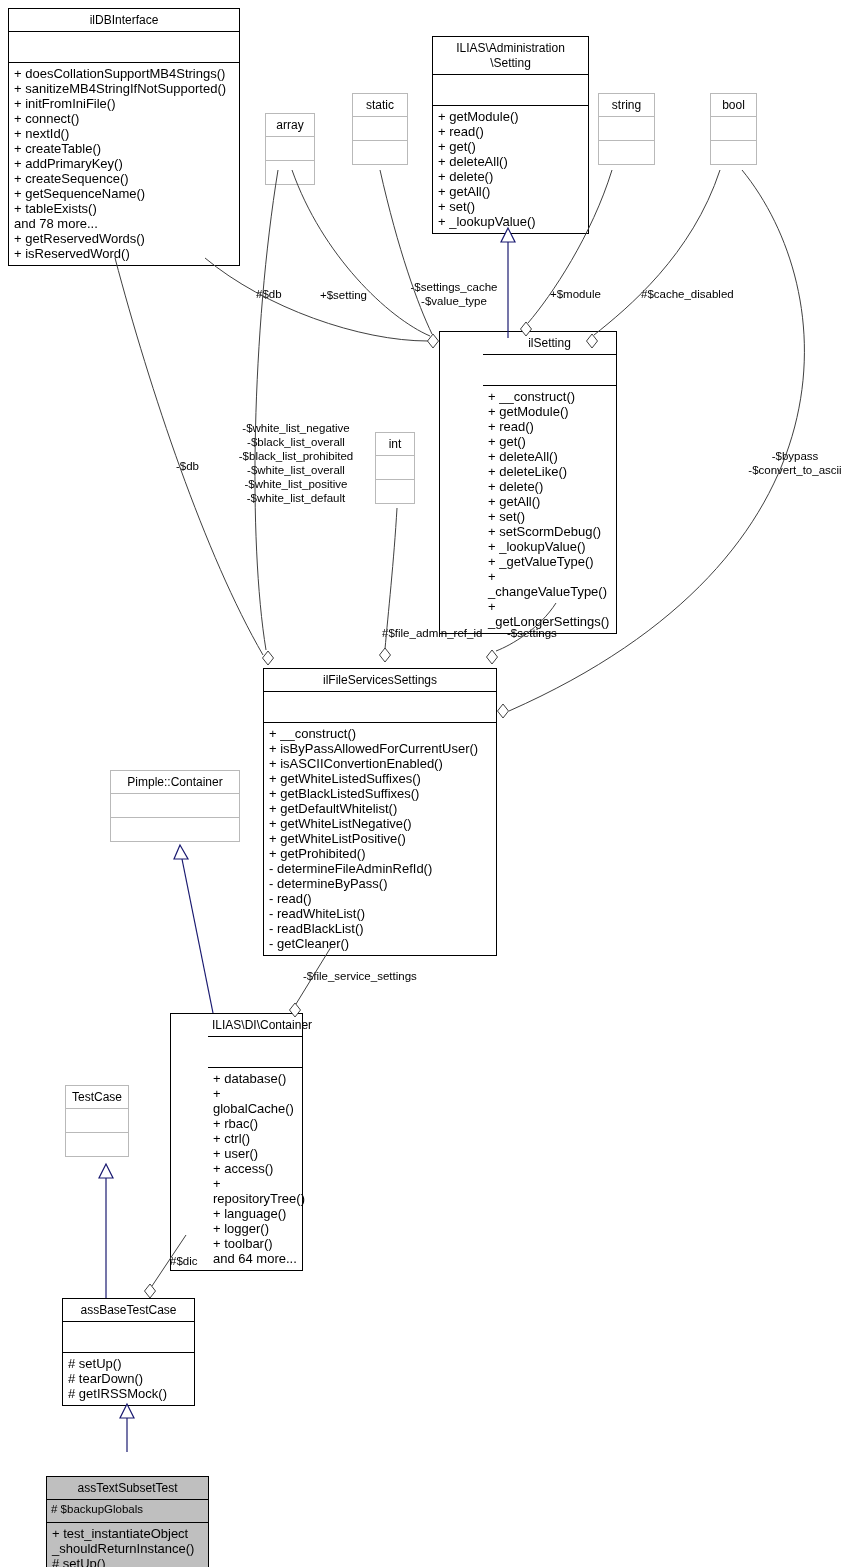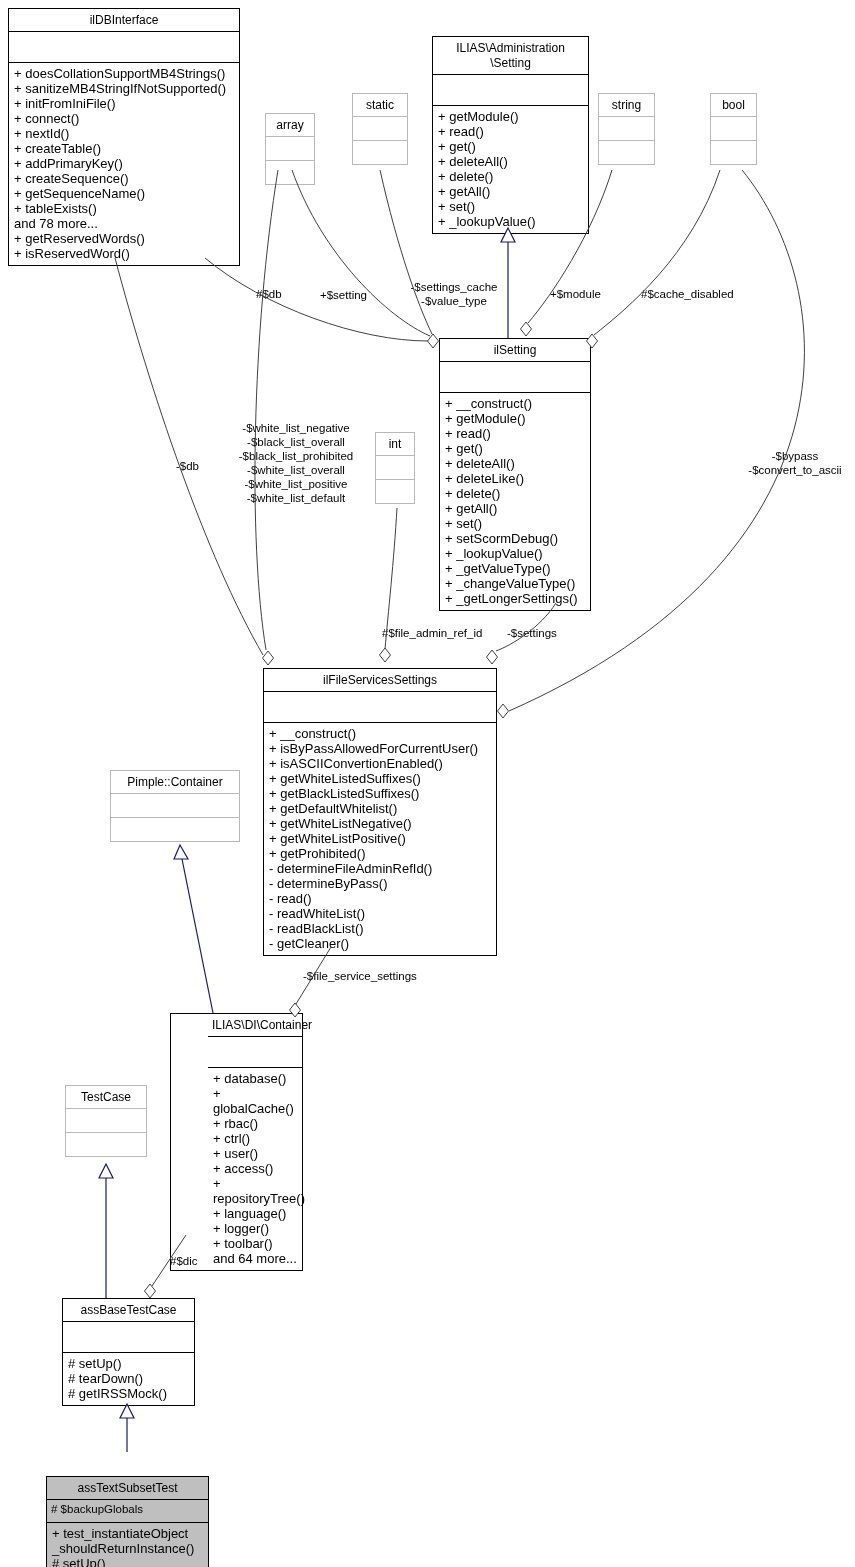--- a/index.html
+++ b/index.html
@@ -92,21 +92,21 @@
     <div class="row"></div>
     <div class="row"></div>
   </div>
 
   <div class="box ext" style="left:710px;top:93px;width:47px;">
     <div class="title">bool</div>
     <div class="row"></div>
     <div class="row"></div>
   </div>
 
-  <div class="box" style="left:439px;top:338px;width:152px;">
+  <div class="box" style="left:439px;top:331px;width:178px;padding-left:43px;">
     <div class="title">ilSetting</div>
     <div class="attrs"></div>
     <div class="methods">+ __construct()
 + getModule()
 + read()
 + get()
 + deleteAll()
 + deleteLike()
 + delete()
 + getAll()
@@ -159,21 +159,21 @@
 + ctrl()
 + user()
 + access()
 + repositoryTree()
 + language()
 + logger()
 + toolbar()
 and 64 more...</div>
   </div>
 
-  <div class="box ext" style="left:65px;top:1085px;width:82px;">
+  <div class="box ext" style="left:65px;top:1085px;width:64px;">
     <div class="title">TestCase</div>
     <div class="row"></div>
     <div class="row"></div>
   </div>
 
   <div class="box" style="left:62px;top:1298px;width:133px;">
     <div class="title">assBaseTestCase</div>
     <div class="attrs"></div>
     <div class="methods"># setUp()
 # tearDown()

